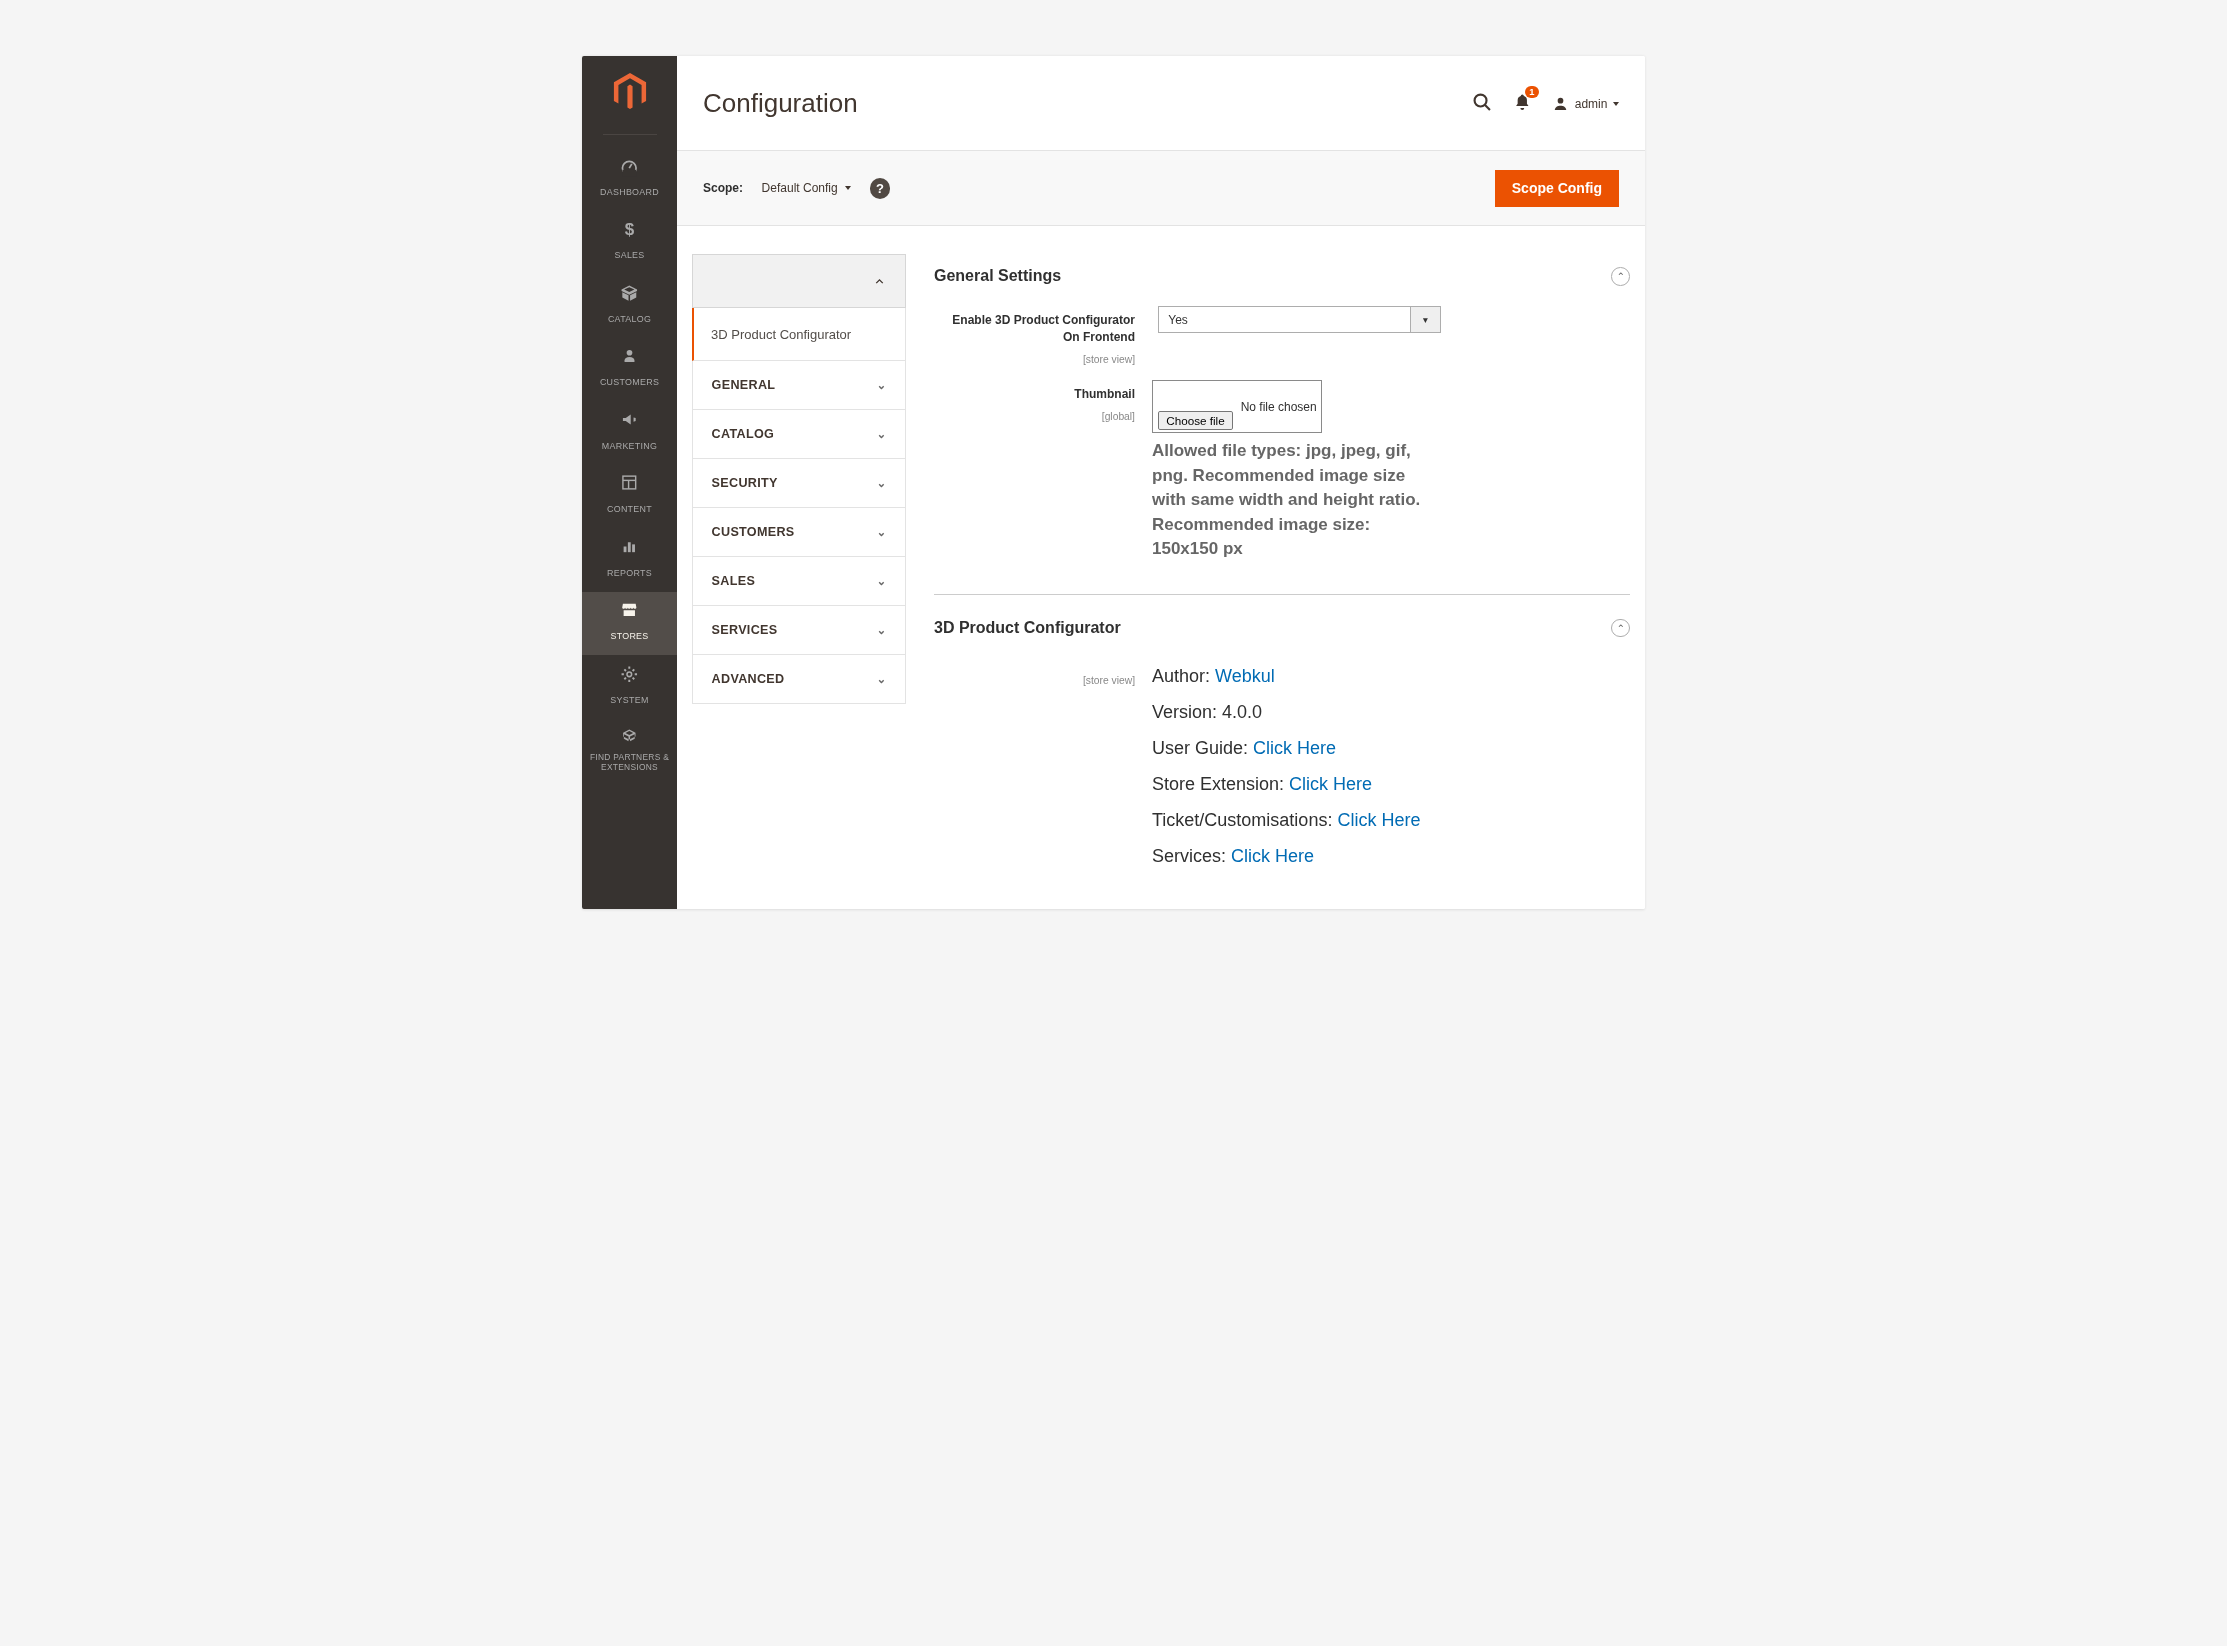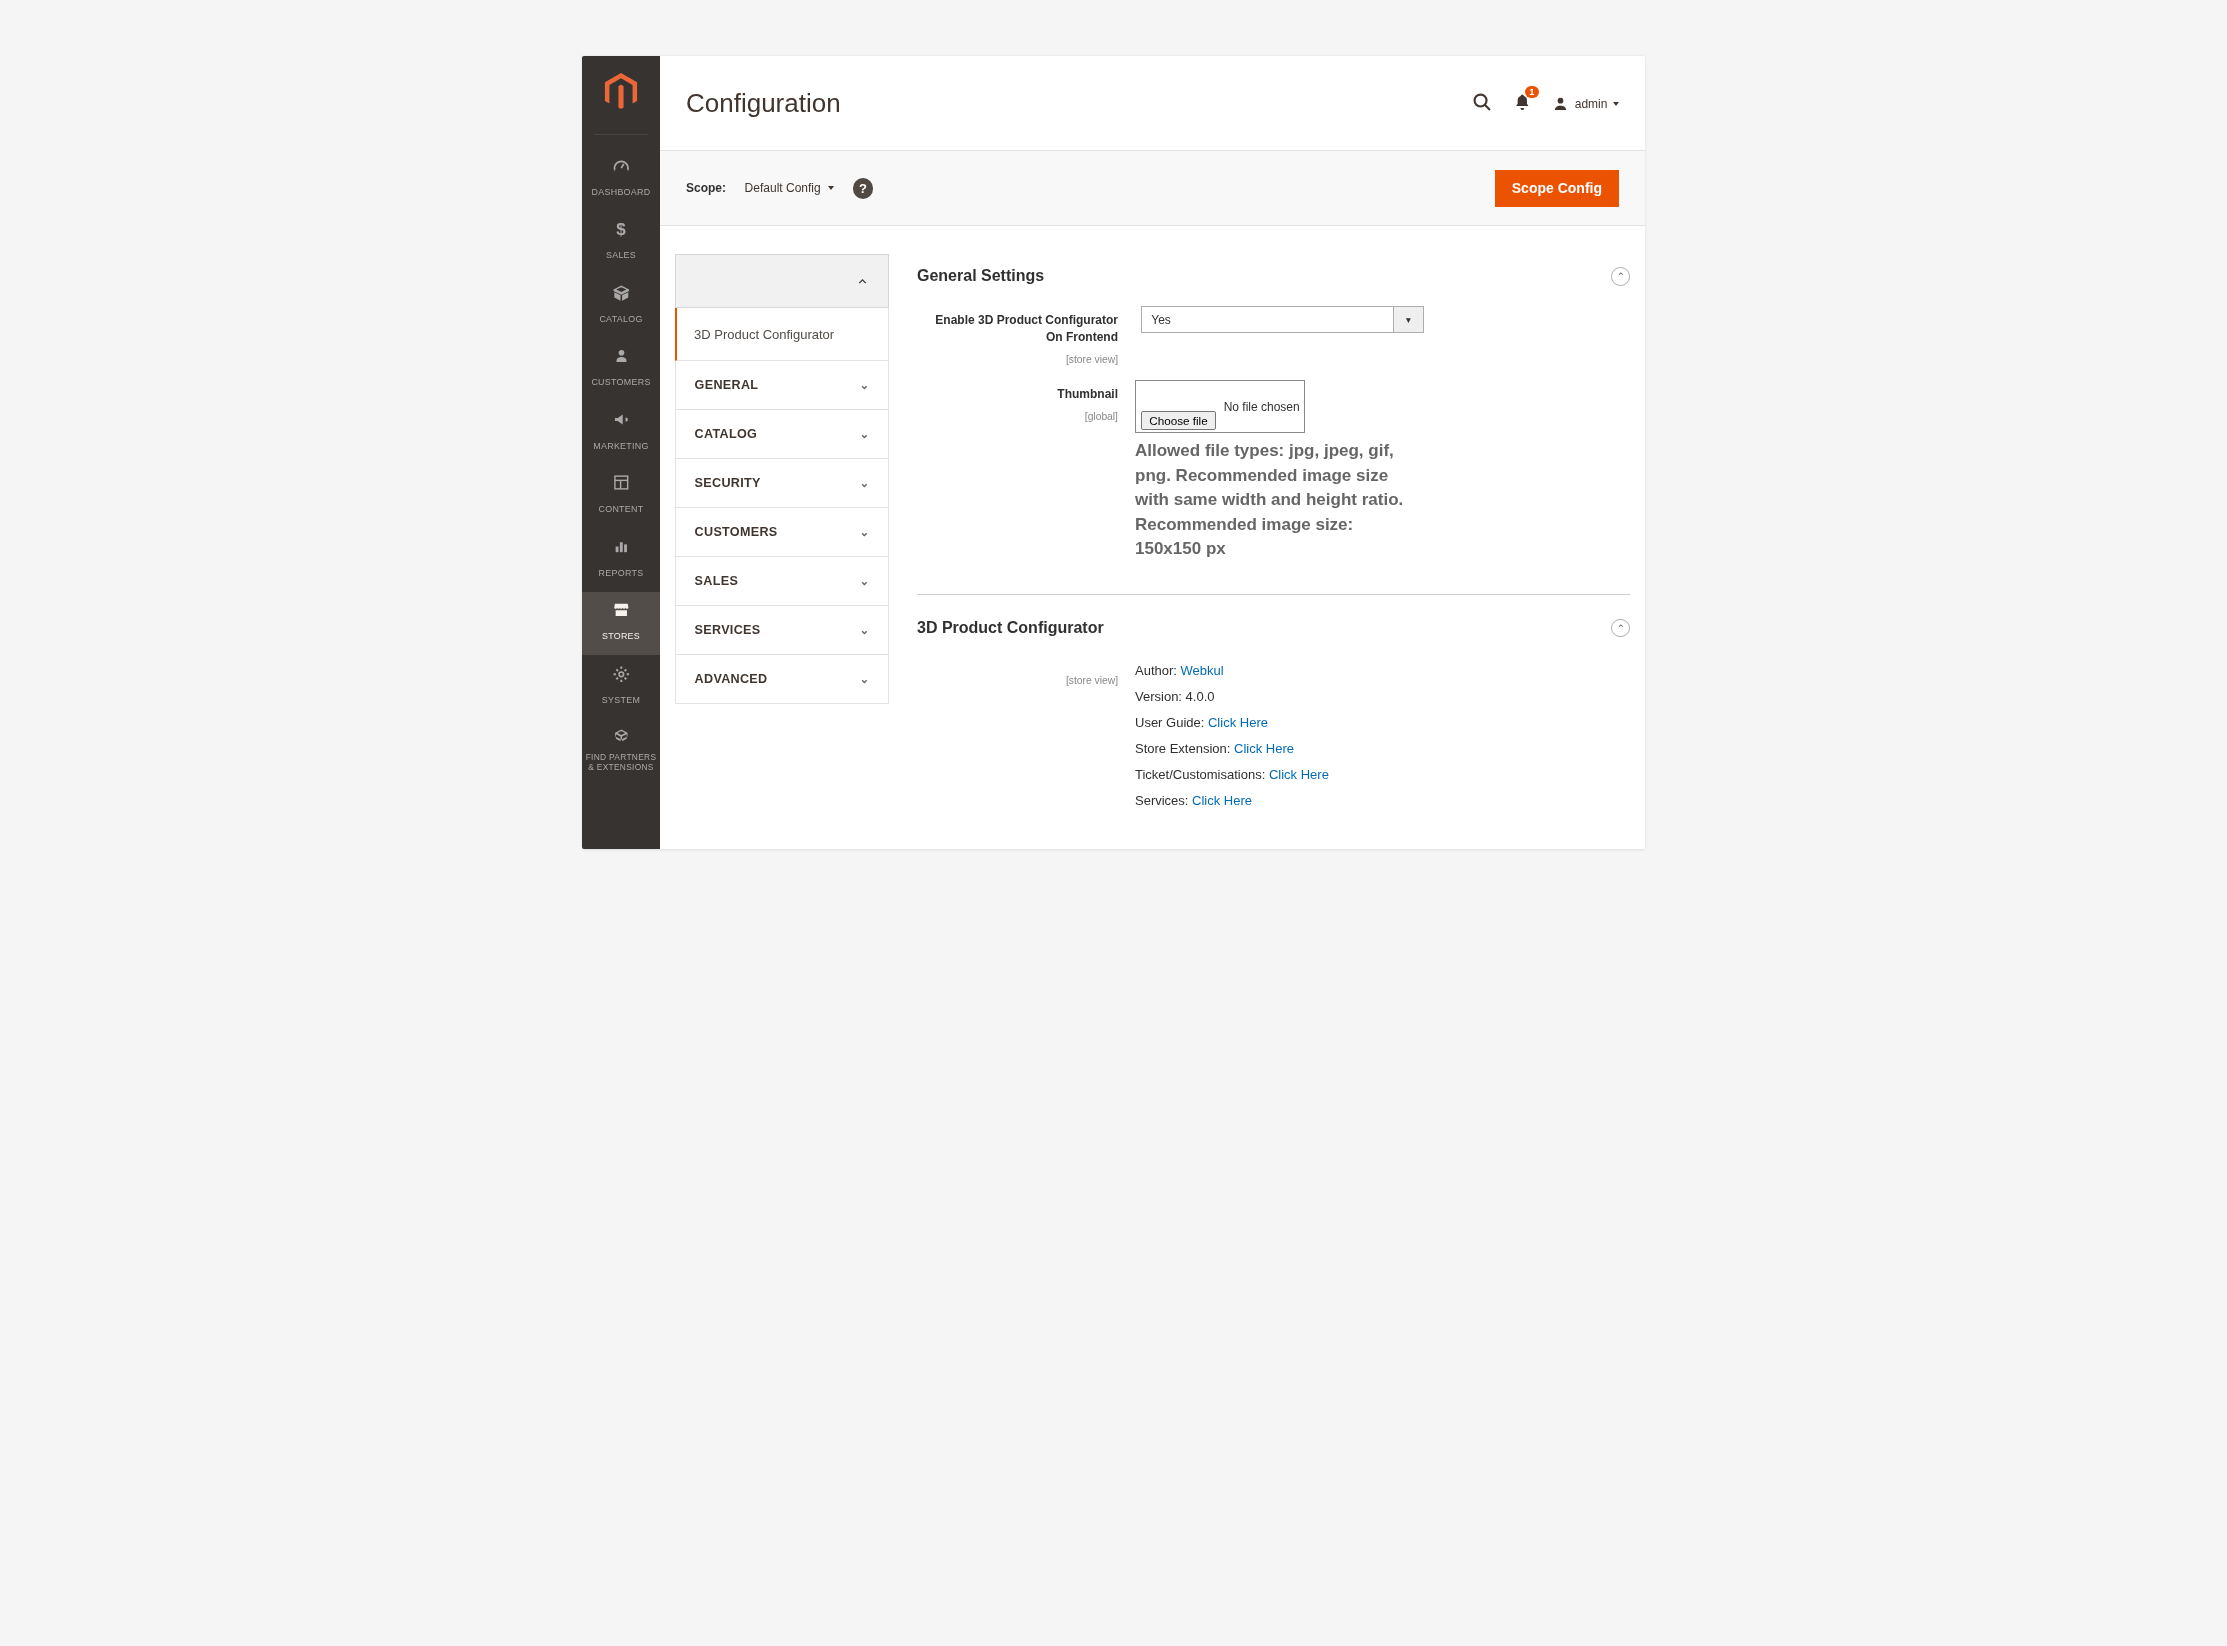--- a/index.html
+++ b/index.html
@@ -1,20 +1,20 @@
 <!DOCTYPE html>
 <html style="font-size:15px"><head>
 <meta charset="utf-8">
 <style>
 * { margin: 0; padding: 0; box-sizing: border-box; }
 body { font-family: 'Helvetica Neue', Helvetica, Arial, sans-serif; background: #f5f5f5; padding: 56px; color: #333; }
 .window { display: flex; background: #fff; max-width: 1063px; margin: 0 auto; border-radius: 1.9px; overflow: hidden; box-shadow: 0 0.9px 2.8px rgba(0,0,0,0.1); }
 
 
-.sidebar { width: 78px; background: #373330; display: flex; flex-direction: column; align-items: center; padding: 17px 0; }
+.sidebar { width: 95px; background: #373330; display: flex; flex-direction: column; align-items: center; padding: 17px 0; }
 .logo { margin-bottom: 13px; }
 .logo svg { width: 34px; height: 37px; }
 .sidebar hr { width: 54px; border: none; border-top: 0.9px solid #4a4542; margin: 7.5px 0 13px; }
 .nav-item { width: 100%; text-align: center; padding: 9.3px 0 13px; cursor: pointer; color: #aaa; }
 .nav-item .icon { display: block; height: 20.5px; margin-bottom: 3.7px; }
 .nav-item .label { font-size: 8.9px; letter-spacing: 0.3px; font-weight: 400; }
 .nav-item.active { background: #524d49; color: #f7f3eb; }
 
 
 .main { flex: 1; background: #fff; min-width: 0; padding-bottom: 18.6px;}
@@ -54,21 +54,21 @@
 .field-label .scope-note { font-size: 10.3px; color: #888; display: block; margin-top: 10px; }
 .field-value { flex: 1; }
 .select-wrap { display: flex; width: 289px; padding-left: 6px; }
 .select-wrap .sel-val { flex: 1; border: 0.9px solid #adadad; padding: 5.6px 9.3px; font-size: 12px; background: #fff; }
 .select-wrap .sel-btn { width: 30px; border: 0.9px solid #adadad; border-left: none; background: #efefef; display: flex; align-items: center; justify-content: center; cursor: pointer; font-size: 8.4px; color: #333;}
 .file-input { display: inline-flex; align-items: center; border: 0.9px solid #8a8a8a; padding: 2.8px 4.7px; gap: 7.5px; font-size: 12px; }
 .file-btn { background: #efefef; border: 0.9px solid #767676; padding: 1.9px 7.5px; font-size: 11.7px; cursor: pointer; border-radius: 1.9px; margin-top: 27px; }
 .file-status { color: #303030; }
 .hint { font-size: 17px; color: #666; margin-top: 5.6px; line-height: 1.45; max-width: 289px; font-weight: bold; }
 
-.info-list { font-size: 13px; line-height: 2; color: #303030; }
+.info-list { font-size: 18px; line-height: 2; color: #303030; }
 .info-list a { color: #006bb4; text-decoration: none; }
 .caret-down { display: inline-block; width: 0; height: 0; border-left: 3.7px solid transparent; border-right: 3.7px solid transparent; border-top: 4.7px solid #41362f; vertical-align: middle; }
 </style>
 </head>
 <body>
 
 <div class="window">
 
   <nav class="sidebar">
     <div class="logo">

